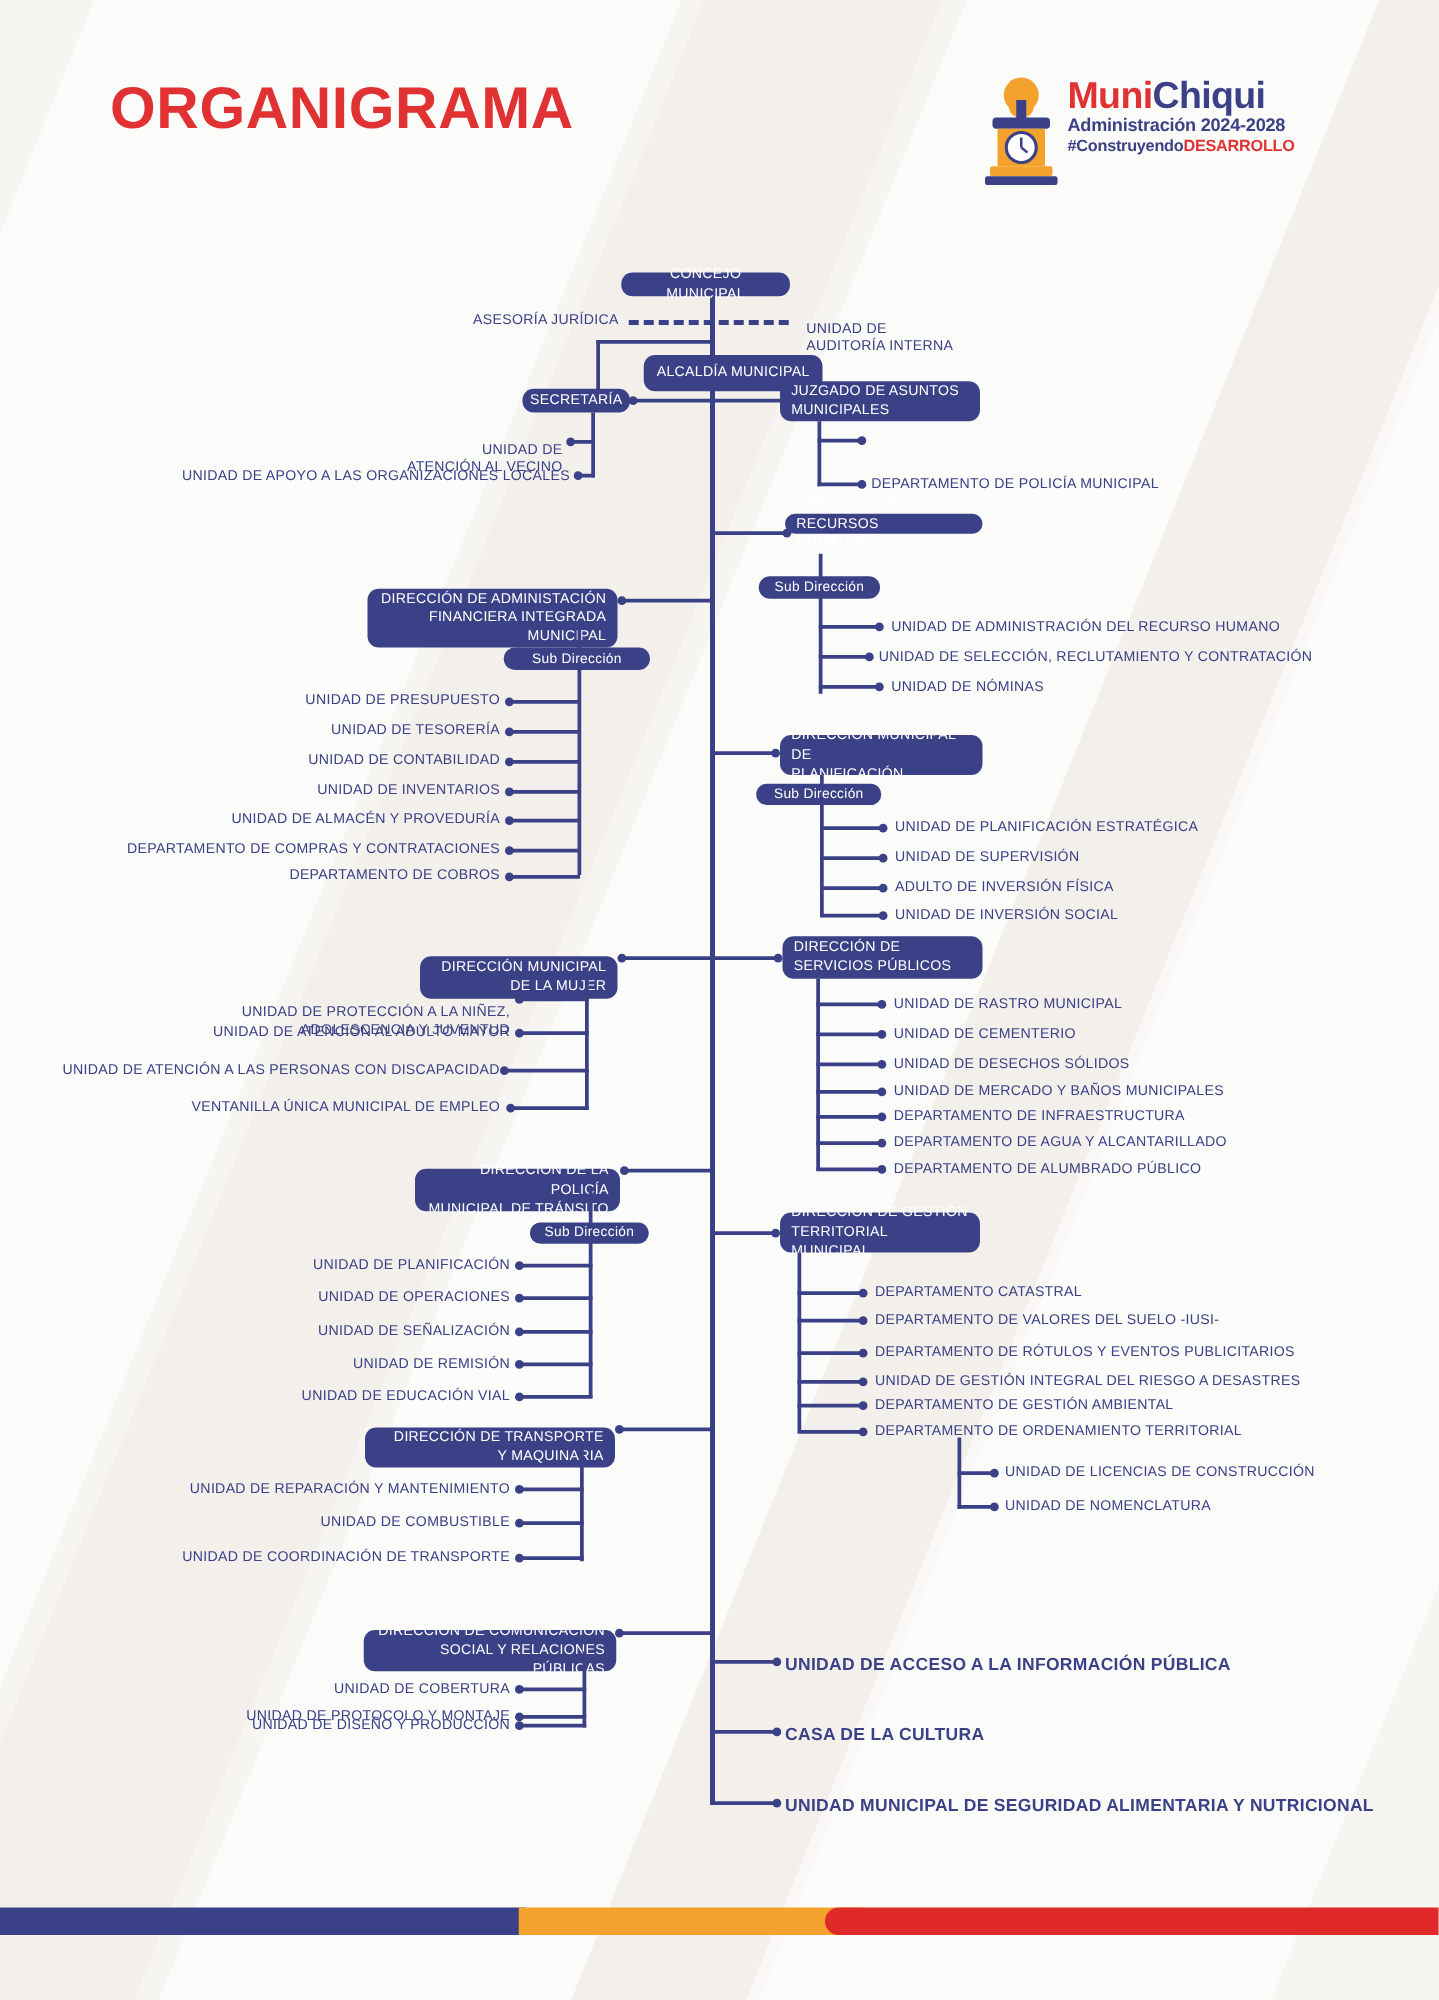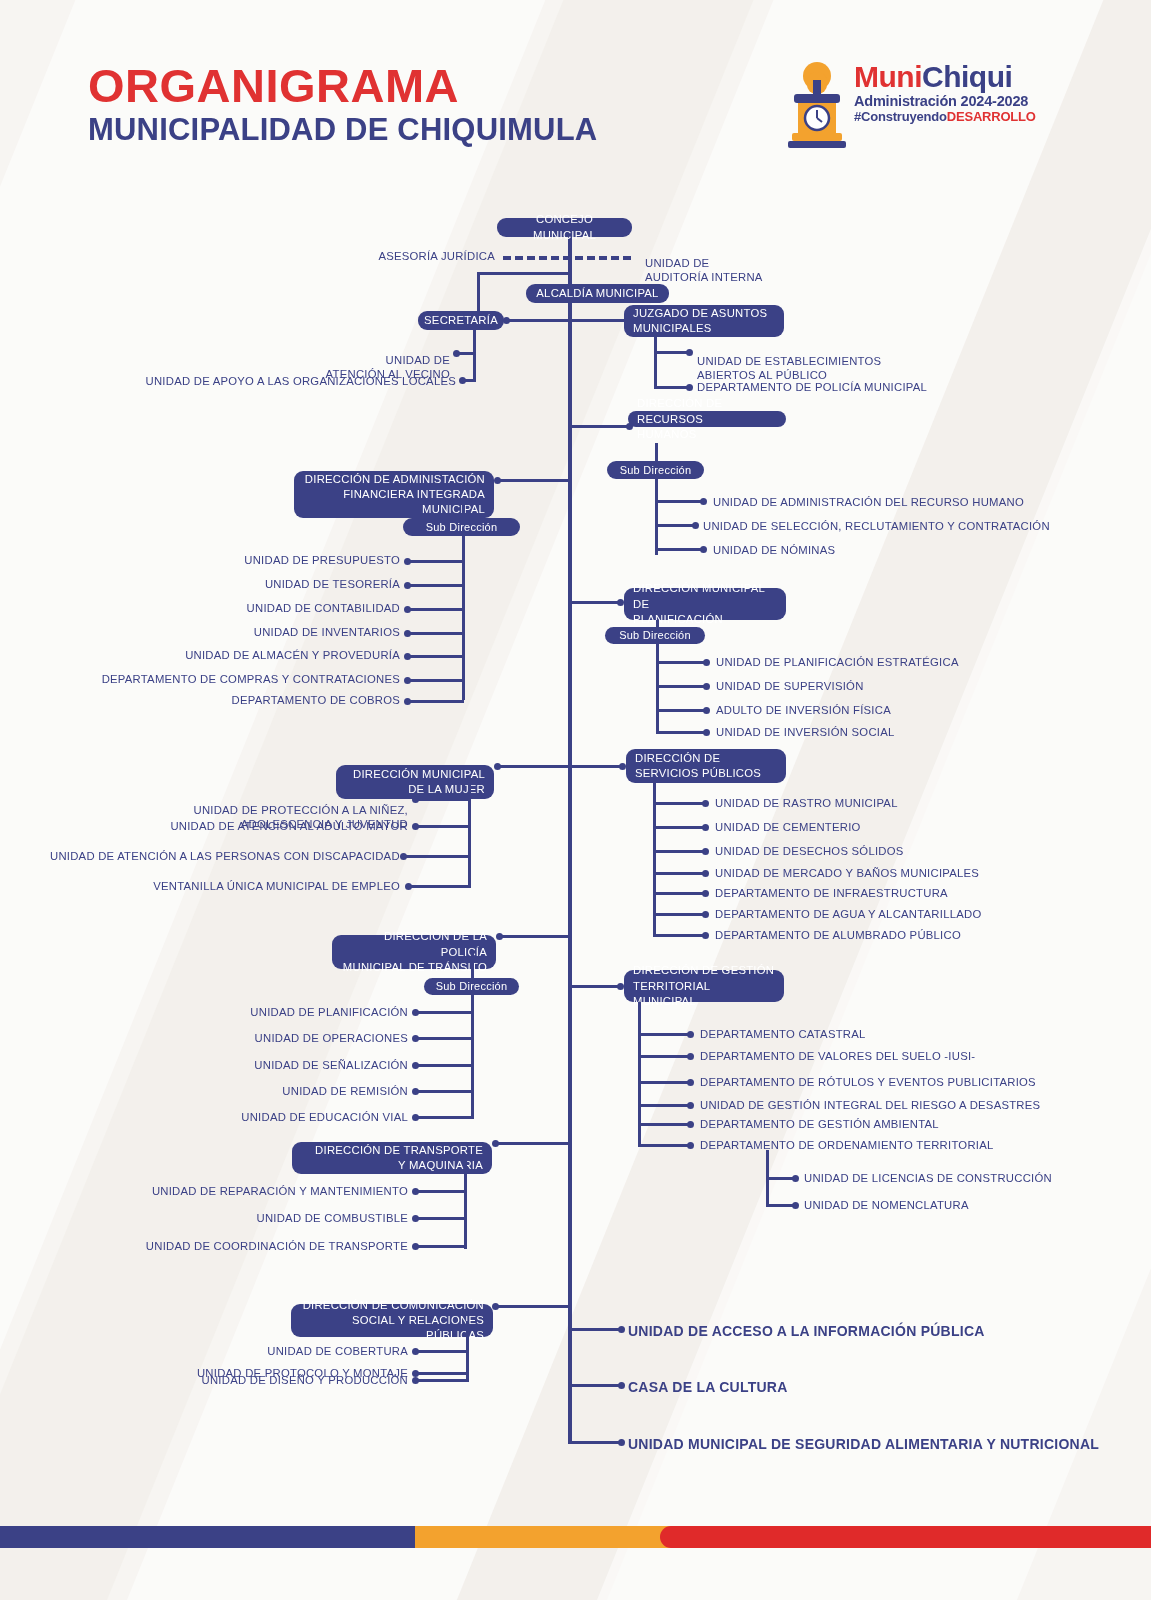--- a/index.html
+++ b/index.html
@@ -92,21 +92,20 @@
   <i class="d" style="left:220px; top:-200px; width:190px; height:2100px;"></i>
   <i style="left:430px; top:-200px; width:330px; height:2100px;"></i>
   <i class="d" style="left:760px; top:-200px; width:150px; height:2100px;"></i>
   <i style="left:900px; top:-200px; width:420px; height:2100px;"></i>
 </div>
 
 <div id="page">
 
   <div class="title-block">
     <div class="t1">ORGANIGRAMA</div>
-    <div class="t2">MUNICIPALIDAD DE CHIQUIMULA</div>
   </div>
 
   <div class="logo">
     <svg class="tower" viewBox="0 0 70 88">
       <circle cx="35" cy="16" r="14" fill="#f3a22e"></circle>
       <rect x="25" y="12" width="20" height="22" rx="9" fill="#f3a22e"></rect>
       <rect x="31" y="20" width="8" height="16" fill="#3b4186"></rect>
       <rect x="12" y="34" width="46" height="9" rx="3" fill="#3b4186"></rect>
       <rect x="16" y="43" width="38" height="30" fill="#f3a22e"></rect>
       <circle cx="35" cy="58" r="12" fill="#ffffff" stroke="#3b4186" stroke-width="2.5"></circle>
@@ -130,21 +129,21 @@
 
   <div class="lbl r" style="left:320px; top:249px; width:175px;">
     <span>ASESORÍA JURÍDICA</span>
   </div>
   <div class="dash" style="left:503px; top:256px; width:128px;"></div>
   <div class="lbl l" style="left:645px; top:242px; white-space:pre-line;">
     <span>UNIDAD DE
 AUDITORÍA INTERNA</span>
   </div>
 
-  <div class="box c" style="left:526px; top:284px; width:143px; height:19px; padding:0 8px;">
+  <div class="box c" style="left:515px; top:284px; width:143px; height:29px; padding:0 8px;">
     <span>ALCALDÍA MUNICIPAL</span>
   </div>
 
   <div class="ln hl" style="left:477px; top:272px; width:95px;"></div>
   <div class="ln vl" style="left:477px; top:272px; height:47px;"></div>
   <div class="dot" style="left:474px; top:314px;"></div>
 
   <div class="box c" style="left:418px; top:311px; width:86px; height:19px; padding:0 8px;">
     <span>SECRETARÍA</span>
   </div>
@@ -167,24 +166,20 @@
 
   <div class="ln hl" style="left:463px; top:379px; width:13px;"></div>
   <div class="dot" style="left:459px; top:377px;"></div>
   <div class="lbl r" style="left:140px; top:374px; width:316px;">
     <span>UNIDAD DE APOYO A LAS ORGANIZACIONES LOCALES</span>
   </div>
 
   <div class="ln vl" style="left:654px; top:337px; height:52px;"></div>
   <div class="ln hl" style="left:654px; top:351px; width:34px;"></div>
   <div class="dot" style="left:686px; top:349px;"></div>
-  <div class="lbl l" style="left:697px; top:340px; white-space:pre-line;">
-    <span>UNIDAD DE ESTABLECIMIENTOS
-ABIERTOS AL PÚBLICO</span>
-  </div>
 
   <div class="ln hl" style="left:654px; top:386px; width:34px;"></div>
   <div class="dot" style="left:686px; top:384px;"></div>
   <div class="lbl l" style="left:697px; top:380px;">
     <span>DEPARTAMENTO DE POLICÍA MUNICIPAL</span>
   </div>
 
   <div class="ln hl" style="left:572px; top:425px; width:58px;"></div>
   <div class="dot" style="left:626px; top:423px;"></div>
   <div class="box l" style="left:628px; top:411px; width:158px; height:16px; white-space:pre-line;">

